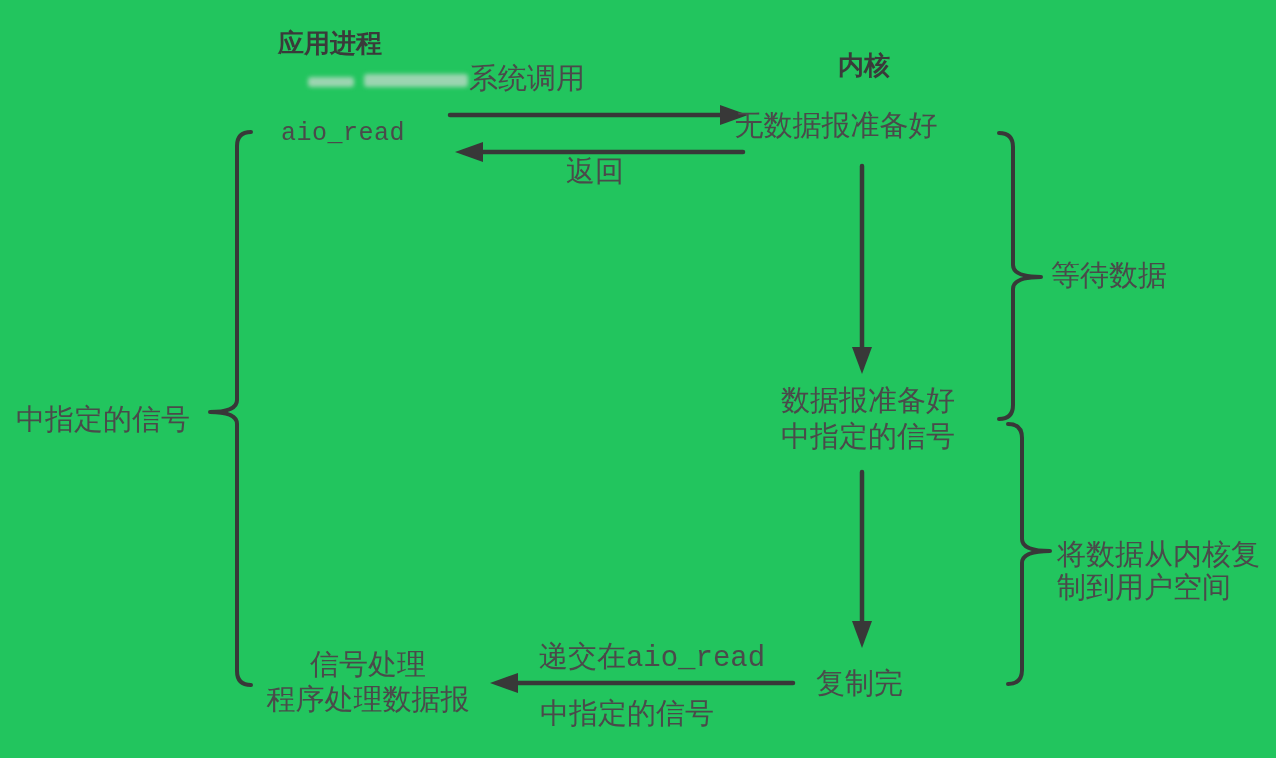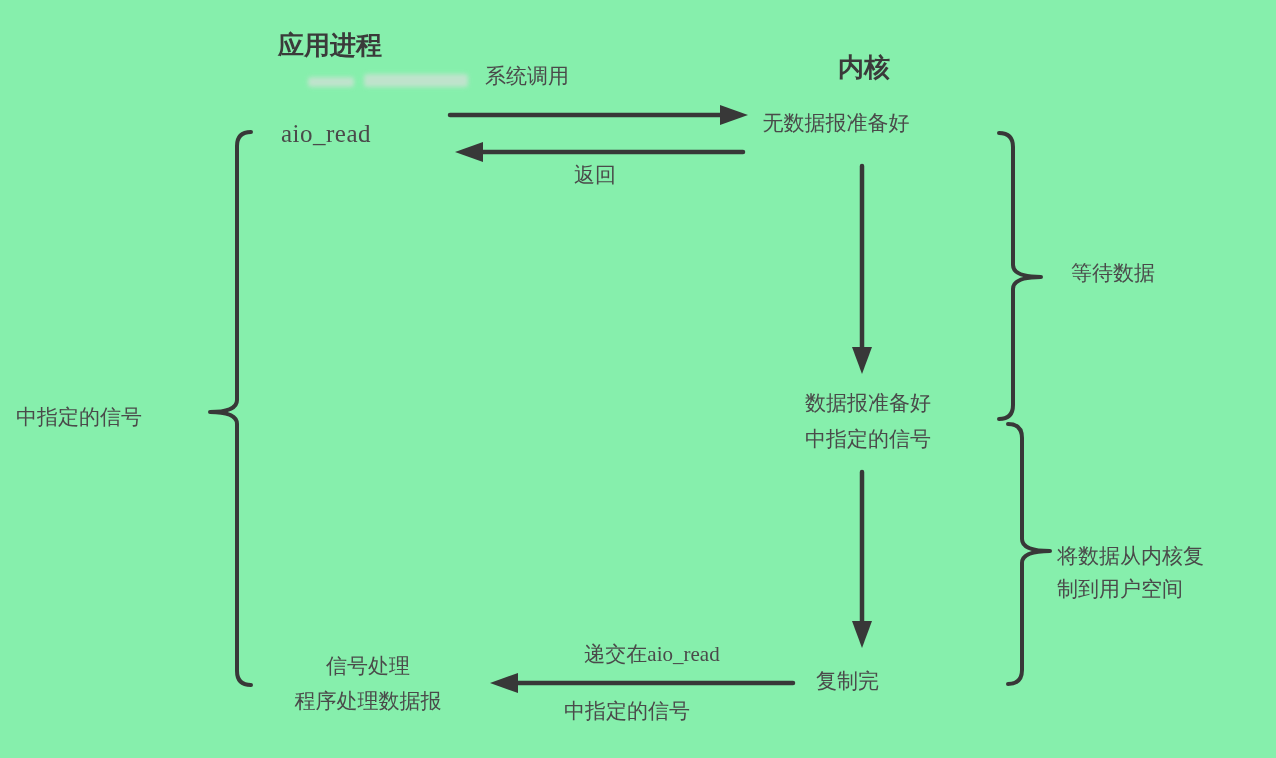--- a/index.html
+++ b/index.html
@@ -4,58 +4,58 @@
 <style>
   html, body {
     margin: 0;
     padding: 0;
     background: #ffffff;
   }
   .stage {
     position: relative;
     width: 1276px;
     height: 758px;
-    background: #86efac;
+    background: #22c55e;
     overflow: hidden;
-    font-family: Liberation Serif, serif;
+    font-family: Liberation Mono, monospace;
   }
   .diagram-svg {
     position: absolute;
     left: 0;
     top: 0;
     width: 1276px;
     height: 758px;
   }
   .lbl {
     position: absolute;
     color: #4a4a4a;
-    font-size: 21px;
+    font-size: 29px;
     line-height: 1.2;
     white-space: pre-line;
   }
   .lbl.bold {
     font-weight: bold;
     color: #3a3a3a;
     font-size: 26px;
   }
   .lbl.center {
     transform: translateX(-50%);
     text-align: center;
   }
   .mono-like {
     font-size: 25px;
     letter-spacing: 0.5px;
   }
   #app-title       { left: 278px;  top: 30px; }
   #kernel-title    { left: 864px;  top: 52px; }
   #aio-read        { left: 281px;  top: 119px; }
   #syscall-label   { left: 527px;  top: 64px; }
-  #return-label    { left: 595px;  top: 163px; }
+  #return-label    { left: 595px;  top: 157px; }
   #no-datagram     { left: 836px;  top: 111px; }
-  #wait-data       { left: 1051px; top: 261px; margin-left: 20px; }
+  #wait-data       { left: 1051px; top: 261px; }
   #datagram-ready  { left: 868px;  top: 385px; line-height: 36px; }
   #copy-kernel     { left: 1057px; top: 516px; line-height: 33px; margin-top: 24px; }
   #copy-done       { left: 816px;  top: 669px; }
   #deliver1        { left: 652px;  top: 642px; }
   #deliver2        { left: 627px;  top: 699px; }
   #signal-handler  { left: 368px;  top: 649px; line-height: 35px; }
   #process-cont    { left: 16px;   top: 405px; }
   .ghost {
     position: absolute;
     background: #dedede;

